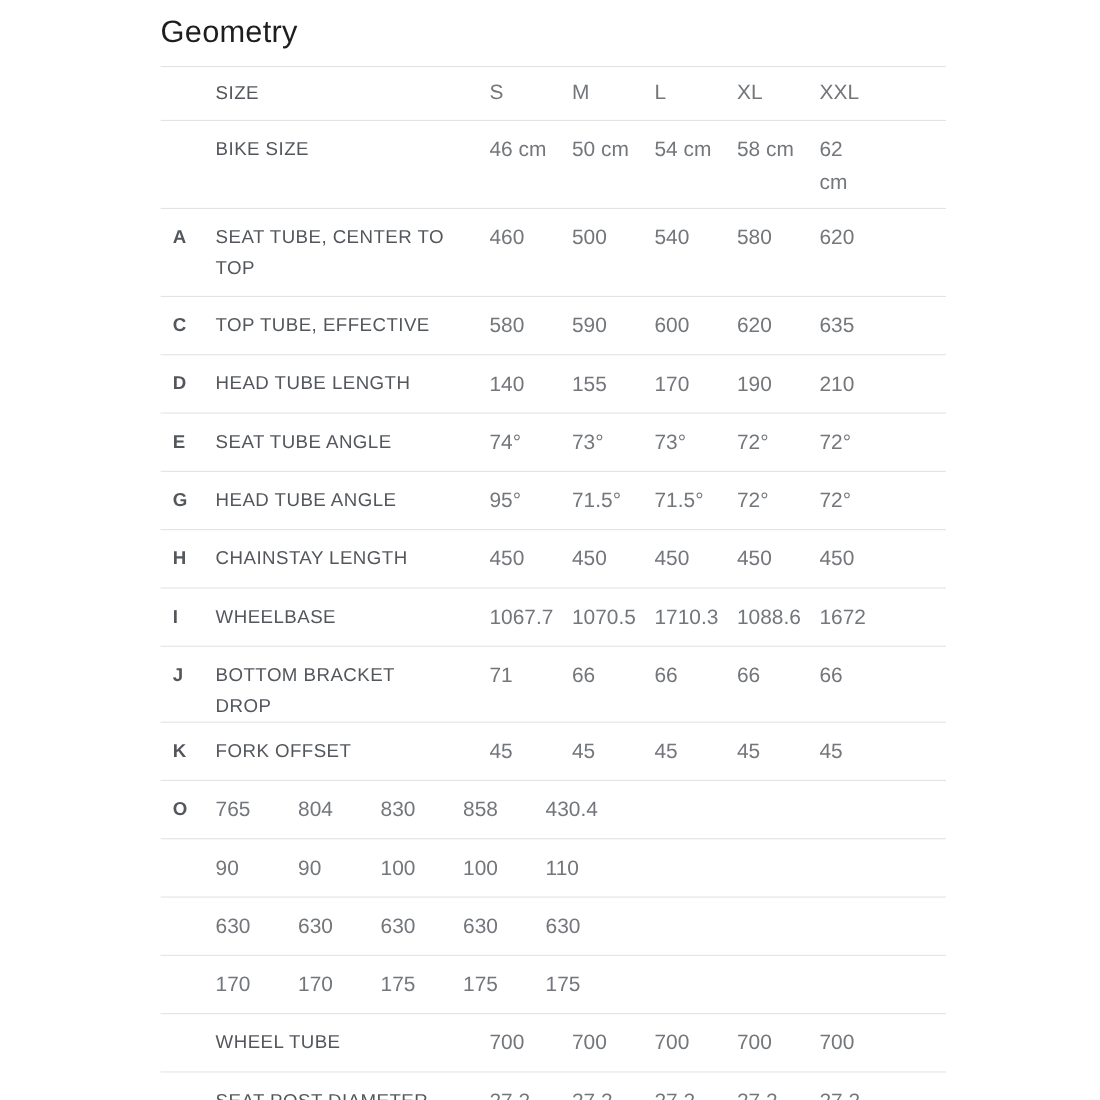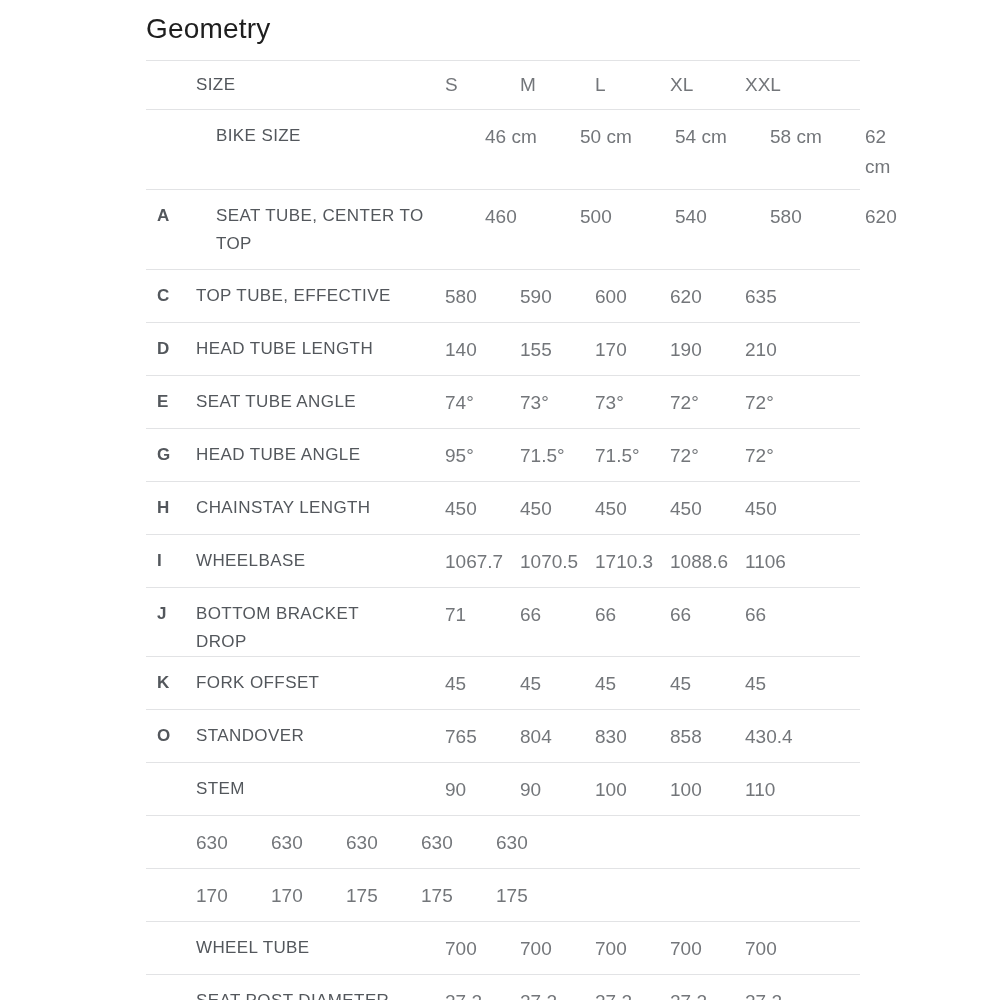--- a/index.html
+++ b/index.html
@@ -39,21 +39,21 @@
     align-items: flex-start;
     min-height: 53px;
     padding-top: 12px;
     border-bottom: 1px solid var(--c-divider, #e2e3e5);
   }
   .t-row.t-header {
     min-height: 49px;
     padding-top: 0;
     align-items: center;
   }
-  .t-row.row-tall { min-height: 80px; gap: 20px; }
+  .t-row.row-tall { min-height: 80px; }
 
   .cell-letter {
     width: 50px;
     padding-left: 11px;
     flex-shrink: 0;
     font-size: 17px;
     line-height: 28px;
     font-weight: bold;
     color: var(--c-label, #53575c);
   }
@@ -170,21 +170,21 @@
           <div class="cell-value">450</div>
         </div>
         <div class="t-row">
     <div class="cell-letter">I</div>
     <div class="cell-label">WHEELBASE</div>
 
   <div class="cell-value">1067.7</div>
           <div class="cell-value">1070.5</div>
           <div class="cell-value">1710.3</div>
           <div class="cell-value">1088.6</div>
-          <div class="cell-value">1106</div>
+          <div class="cell-value">1672</div>
         </div>
         <div class="t-row">
     <div class="cell-letter">J</div>
     <div class="cell-label">BOTTOM BRACKET DROP</div>
 
   <div class="cell-value">71</div>
           <div class="cell-value">66</div>
           <div class="cell-value">66</div>
           <div class="cell-value">66</div>
           <div class="cell-value">66</div>
@@ -194,31 +194,29 @@
     <div class="cell-label">FORK OFFSET</div>
 
   <div class="cell-value">45</div>
           <div class="cell-value">45</div>
           <div class="cell-value">45</div>
           <div class="cell-value">45</div>
           <div class="cell-value">45</div>
         </div>
         <div class="t-row">
     <div class="cell-letter">O</div>
-    <div class="cell-label">STANDOVER</div>
 
   <div class="cell-value">765</div>
           <div class="cell-value">804</div>
           <div class="cell-value">830</div>
           <div class="cell-value">858</div>
           <div class="cell-value">430.4</div>
         </div>
         <div class="t-row">
     <div class="cell-letter"></div>
-    <div class="cell-label">STEM</div>
 
   <div class="cell-value">90</div>
           <div class="cell-value">90</div>
           <div class="cell-value">100</div>
           <div class="cell-value">100</div>
           <div class="cell-value">110</div>
         </div>
         <div class="t-row">
     <div class="cell-letter"></div>
 

